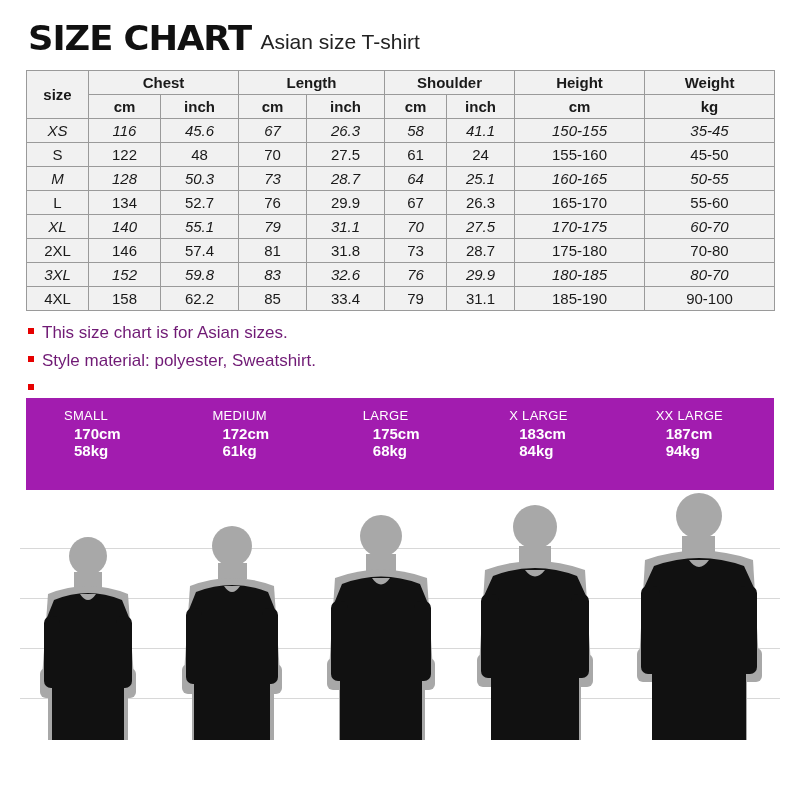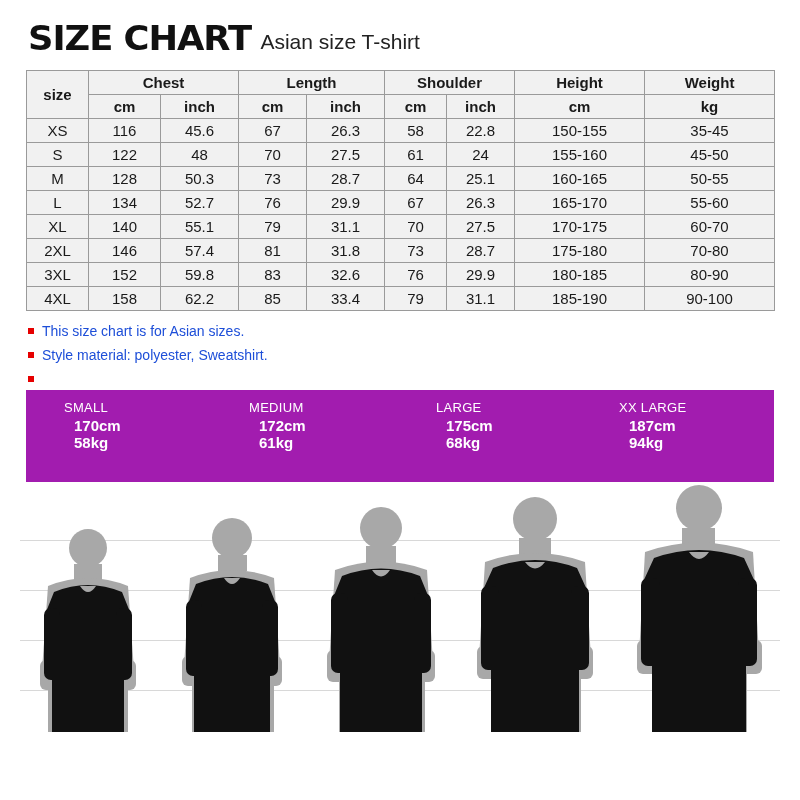--- a/index.html
+++ b/index.html
@@ -77,31 +77,32 @@
   }
   .size-label {
     font-size: 16px;
     color: #111;
   }
   .row-alt td {
     background: #e8e8e8;
   }
   .row-norm td {
     background: #f4f4f4;
+    font-style: italic;
   }
 
   
   .notes {
     margin: 12px 0 0 28px;
   }
   .note {
     display: flex;
     align-items: flex-start;
-    font-size: 14px;
-    color: #1d4ed8;
+    font-size: 17px;
+    color: #701a75;
     margin-bottom: 8px;
     font-family: "Liberation Sans", sans-serif;
   }
   .note .bullet {
     width: 6px;
     height: 6px;
     background: #e60000;
     margin: 5px 8px 0 0;
     flex: 0 0 auto;
   }
@@ -204,21 +205,21 @@
       </tr>
     </thead>
     <tbody id="table-body">
         <tr class="row-norm">
           <td class="size-label">XS</td>
           <td>116</td>
           <td>45.6</td>
           <td>67</td>
           <td>26.3</td>
           <td>58</td>
-          <td>22.8</td>
+          <td>41.1</td>
           <td>150-155</td>
           <td>35-45</td>
         </tr>
         <tr class="row-alt">
           <td class="size-label">S</td>
           <td>122</td>
           <td>48</td>
           <td>70</td>
           <td>27.5</td>
           <td>61</td>
@@ -272,21 +273,21 @@
         </tr>
         <tr class="row-norm">
           <td class="size-label">3XL</td>
           <td>152</td>
           <td>59.8</td>
           <td>83</td>
           <td>32.6</td>
           <td>76</td>
           <td>29.9</td>
           <td>180-185</td>
-          <td>80-90</td>
+          <td>80-70</td>
         </tr>
         <tr class="row-alt">
           <td class="size-label">4XL</td>
           <td>158</td>
           <td>62.2</td>
           <td>85</td>
           <td>33.4</td>
           <td>79</td>
           <td>31.1</td>
           <td>185-190</td>
@@ -319,20 +320,25 @@
       <div class="band-col c1">
         <div class="cname">MEDIUM</div>
         <div class="cval cval-row">172cm</div>
         <div class="cval cval-row">61kg</div>
       </div>
       <div class="band-col c2">
         <div class="cname">LARGE</div>
         <div class="cval cval-row">175cm</div>
         <div class="cval cval-row">68kg</div>
       </div>
+      <div class="band-col c3">
+        <div class="cname">X LARGE</div>
+        <div class="cval cval-row">183cm</div>
+        <div class="cval cval-row">84kg</div>
+      </div>
       <div class="band-col c4">
         <div class="cname">XX LARGE</div>
         <div class="cval cval-row">187cm</div>
         <div class="cval cval-row">94kg</div>
       </div>
     </div>
   </div>
 
   <div class="figures">
     <div class="guide" style="top:58px;"></div>

